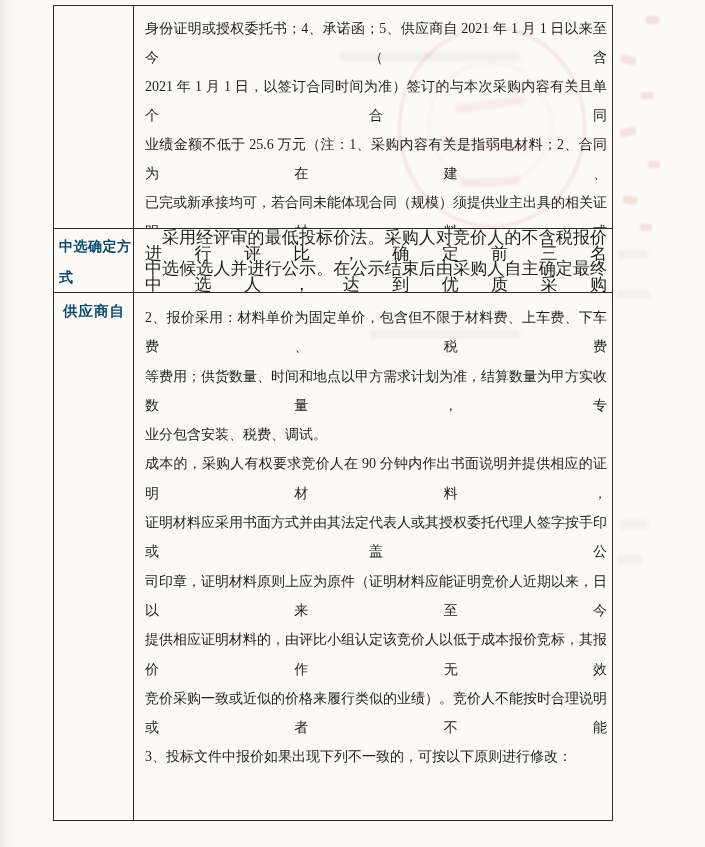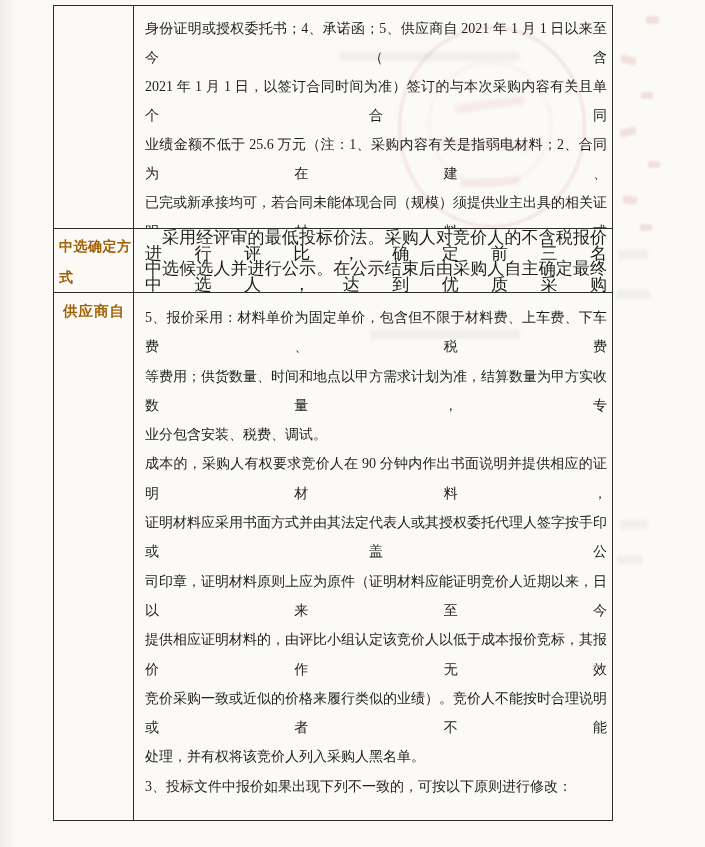--- a/index.html
+++ b/index.html
@@ -27,21 +27,21 @@
   .trow { display:flex; box-sizing:border-box; overflow:hidden; }
   .trow + .trow { border-top:1px solid #2e2e2e; }
   .row-continued { height:222px; }
   .row-method { height:64px; }
   .row-quote { flex:1; }
   .label-cell {
     flex:0 0 80px; width:80px;
     border-right:1px solid #2e2e2e;
     box-sizing:border-box;
     font-family:"Liberation Sans","DejaVu Sans",sans-serif;
-    font-weight:bold; color:#a16207;
+    font-weight:bold; color:#0c4a6e;
   }
   .label-method {
     font-size:14px; line-height:31px;
     padding:2px 2px 0 5px;
     text-align:justify; text-align-last:left;
   }
   .label-quote {
     font-size:14.5px; letter-spacing:1px;
     padding:9px 0 0 9px;
   }
@@ -124,27 +124,26 @@
     <div class="content-cell">
       <div class="ln ind">采用经评审的最低投标价法。采购人对竞价人的不含税报价进行评比，确定前三名</div>
       <div class="ln">中选候选人并进行公示。在公示结束后由采购人自主确定最终中选人，达到优质采购</div>
 
     </div>
   </div>
 
   <div class="trow row-quote">
     <div class="label-cell label-quote">供应商自</div>
     <div class="content-cell">
-      <div class="ln">5、报价采用：材料单价为固定单价，包含但不限于材料费、上车费、下车费、税费</div>
+      <div class="ln">2、报价采用：材料单价为固定单价，包含但不限于材料费、上车费、下车费、税费</div>
       <div class="ln">等费用；供货数量、时间和地点以甲方需求计划为准，结算数量为甲方实收数量，专</div>
       <div class="ln end">业分包含安装、税费、调试。</div>
       <div class="ln">成本的，采购人有权要求竞价人在 90 分钟内作出书面说明并提供相应的证明材料，</div>
       <div class="ln">证明材料应采用书面方式并由其法定代表人或其授权委托代理人签字按手印或盖公</div>
       <div class="ln">司印章，证明材料原则上应为原件（证明材料应能证明竞价人近期以来，日以来至今</div>
       <div class="ln">提供相应证明材料的，由评比小组认定该竞价人以低于成本报价竞标，其报价作无效</div>
       <div class="ln">竞价采购一致或近似的价格来履行类似的业绩）。竞价人不能按时合理说明或者不能</div>
-      <div class="ln end">处理，并有权将该竞价人列入采购人黑名单。</div>
       <div class="ln end">3、投标文件中报价如果出现下列不一致的，可按以下原则进行修改：</div>
 
     </div>
   </div>
 
 </div>
 
 </body></html>

